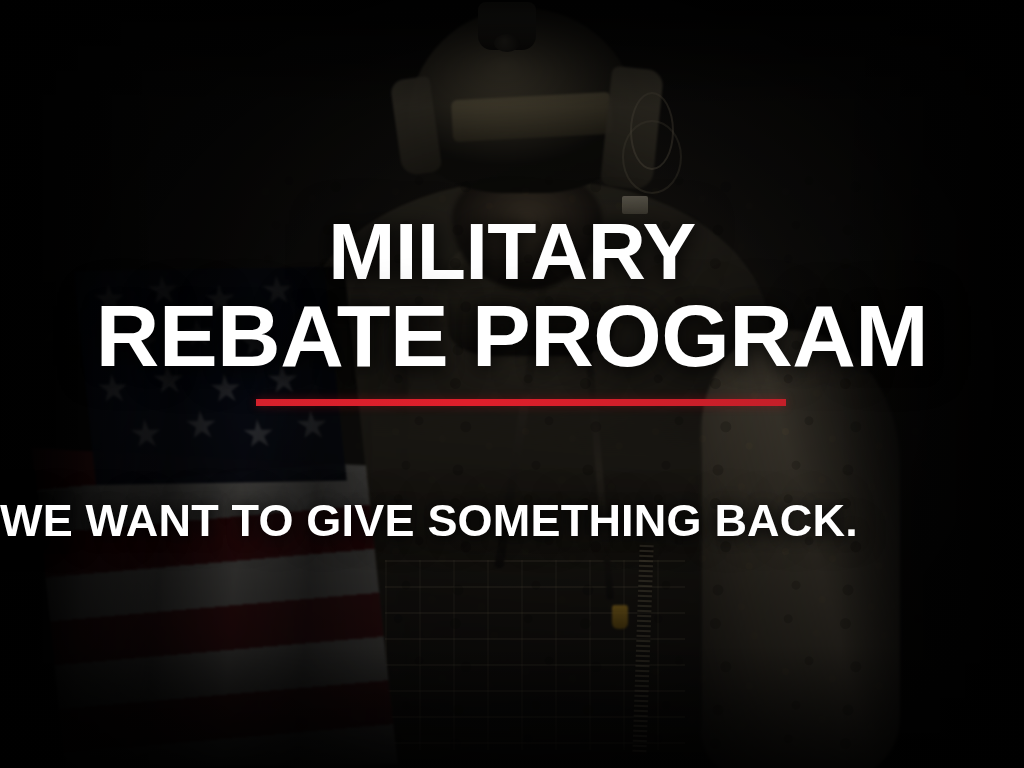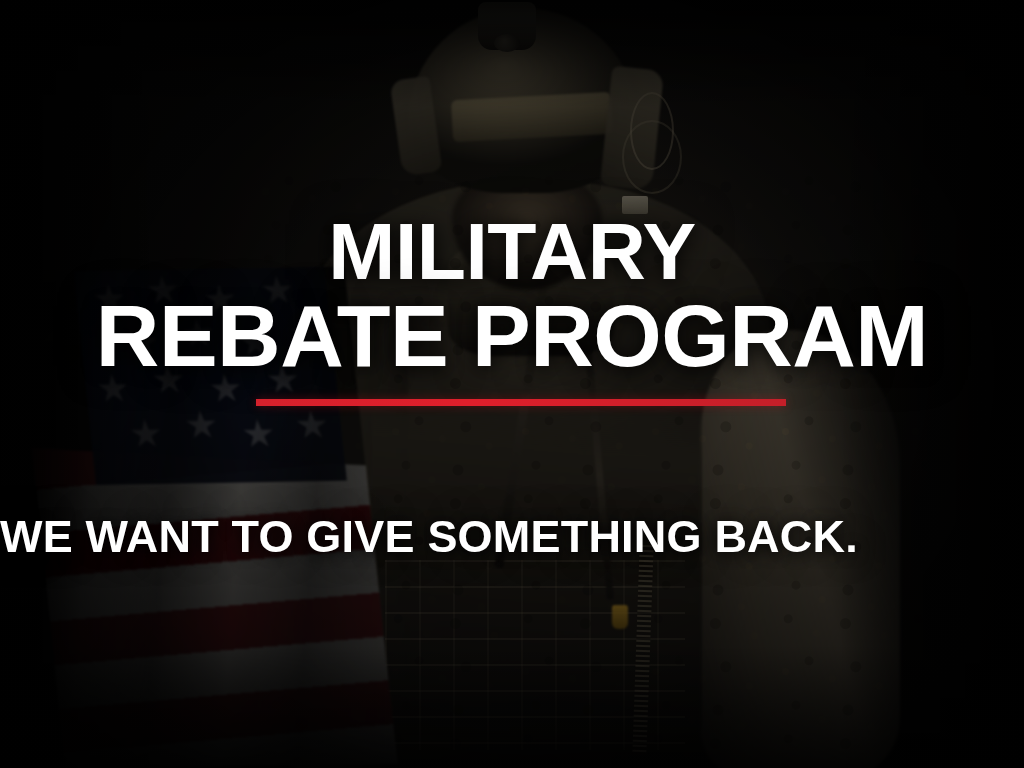--- a/index.html
+++ b/index.html
@@ -344,21 +344,20 @@
   }
   .subhead-1 {
     position: absolute; left: 0; right: 0; top: 443px;
     font-size: 42px;
     letter-spacing: .2px;
   }
   .subhead-2 {
     position: absolute; left: 0; right: 0; top: 498px;
     font-size: 45px;
     letter-spacing: .2px;
-    margin-top: 16px;
   }
 </style>
 </head>
 <body>
 
 <div id="poster">
 
   <div class="photo-layer">
     <div class="bg-base"></div>
 

